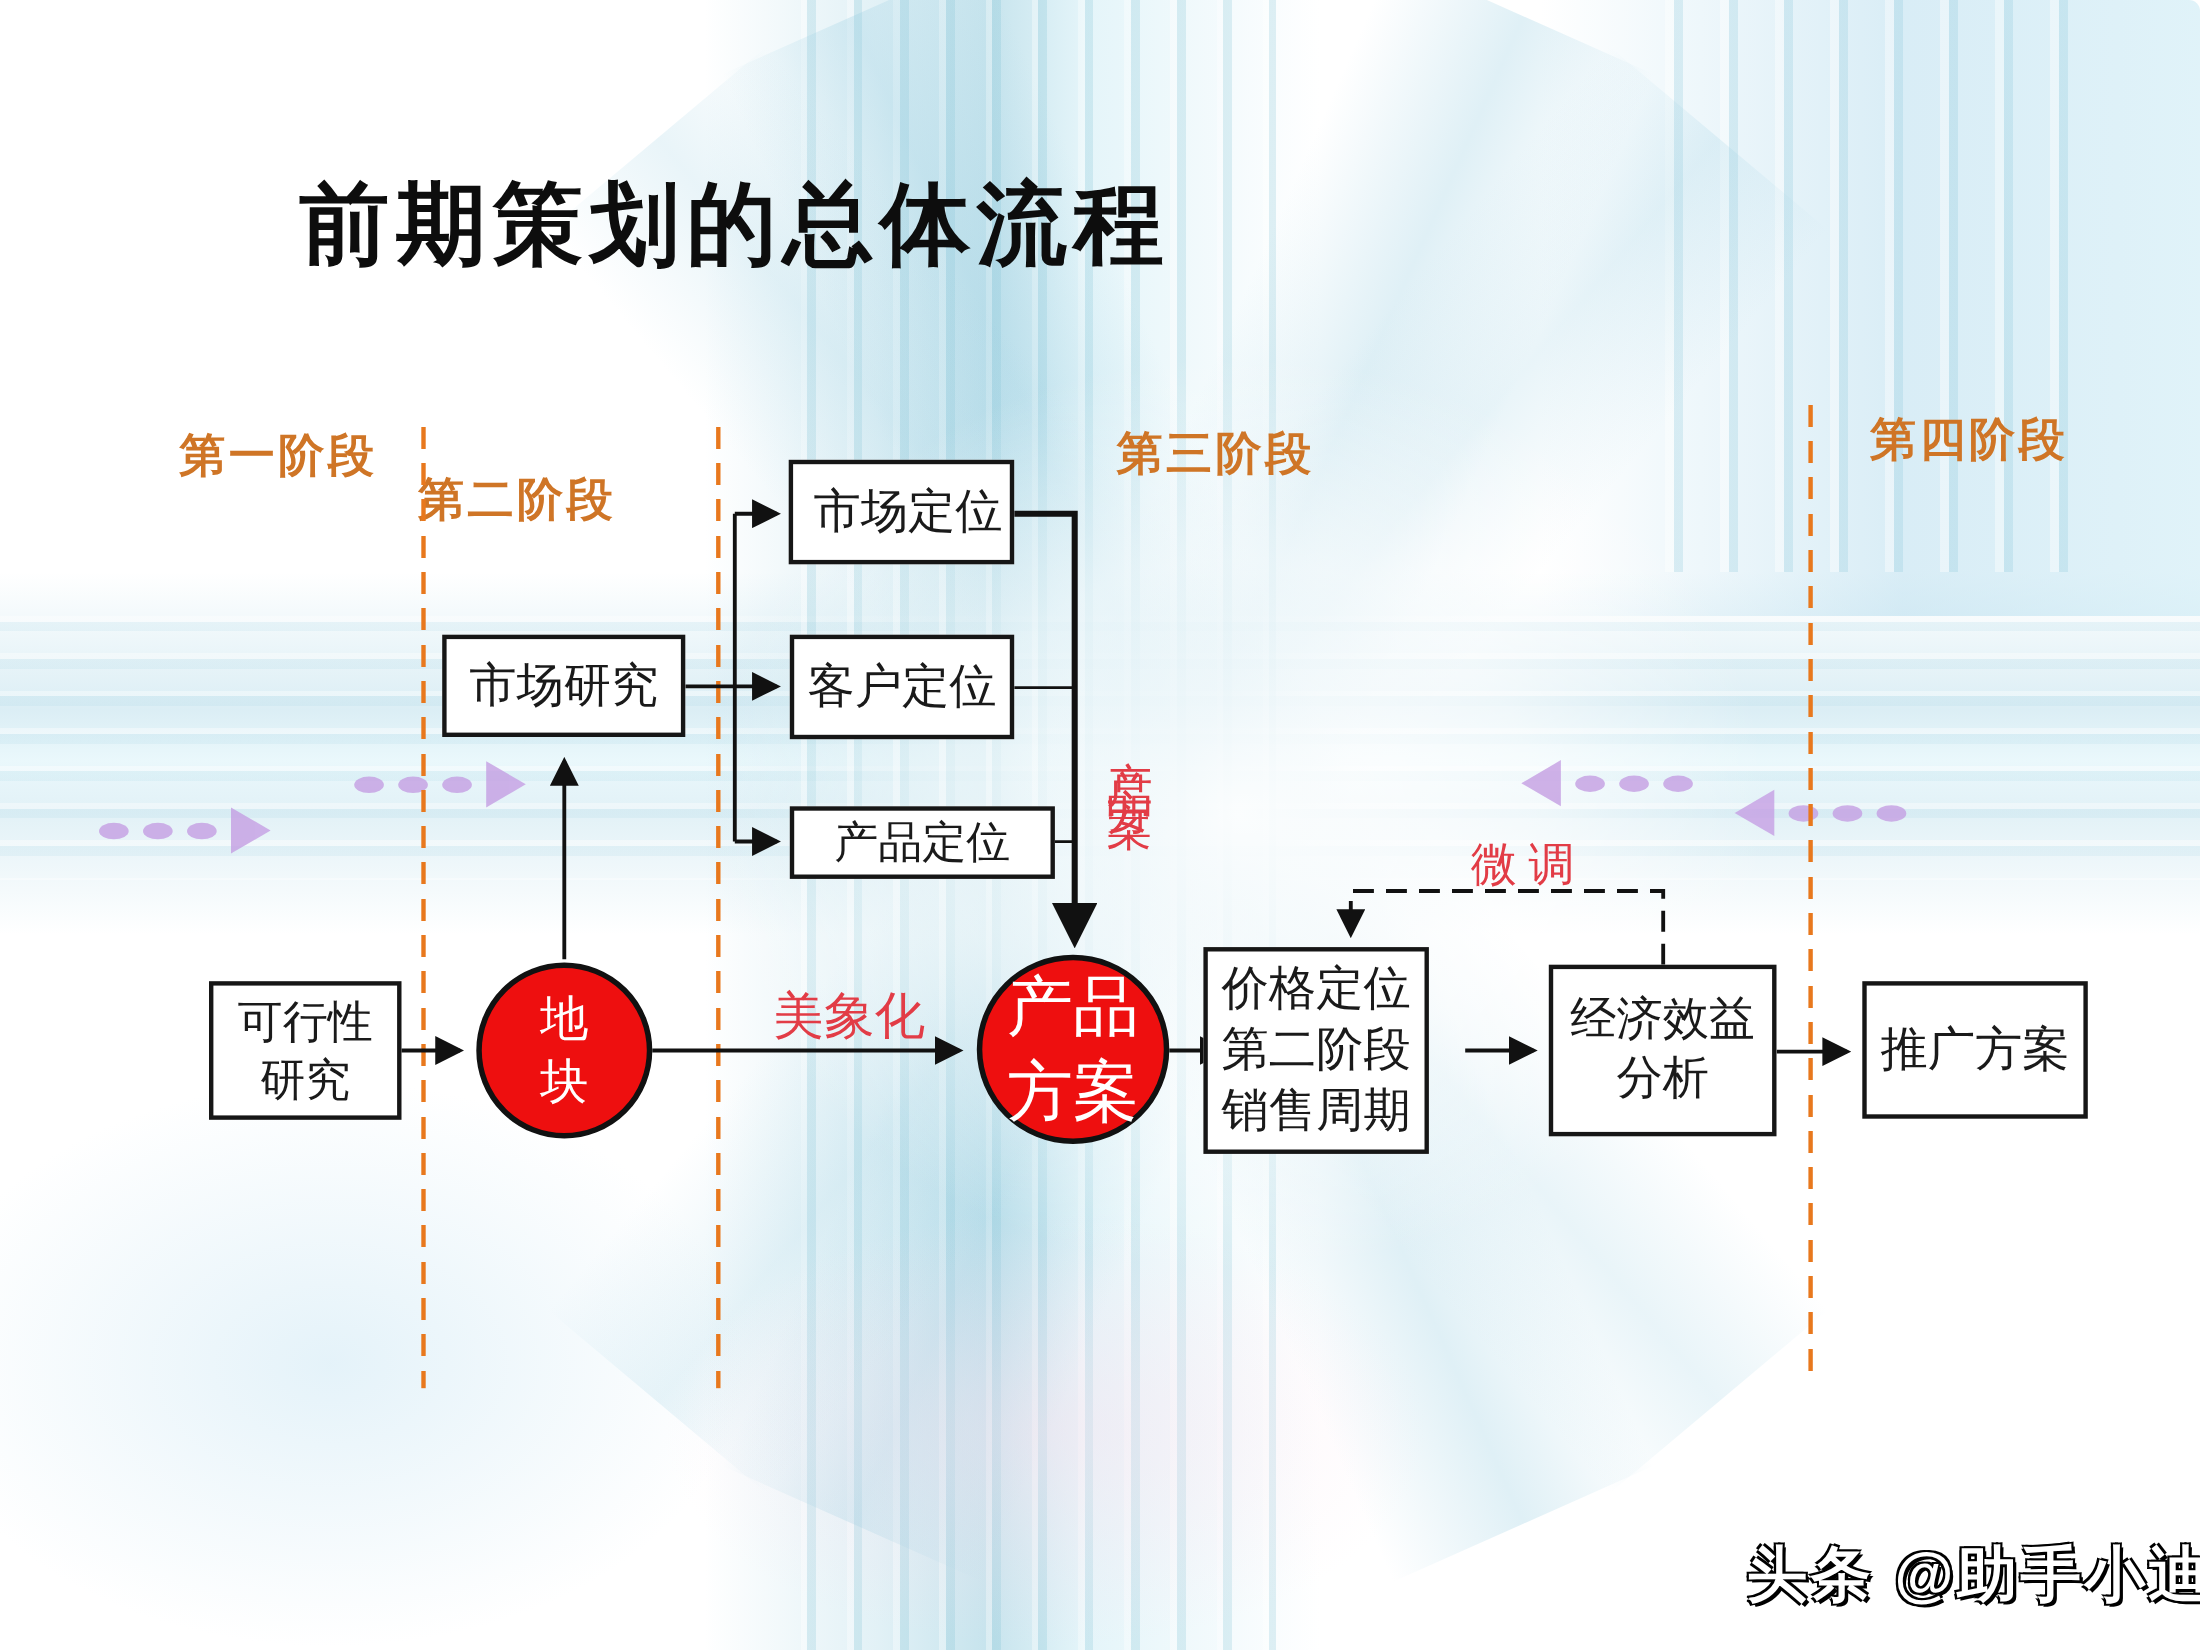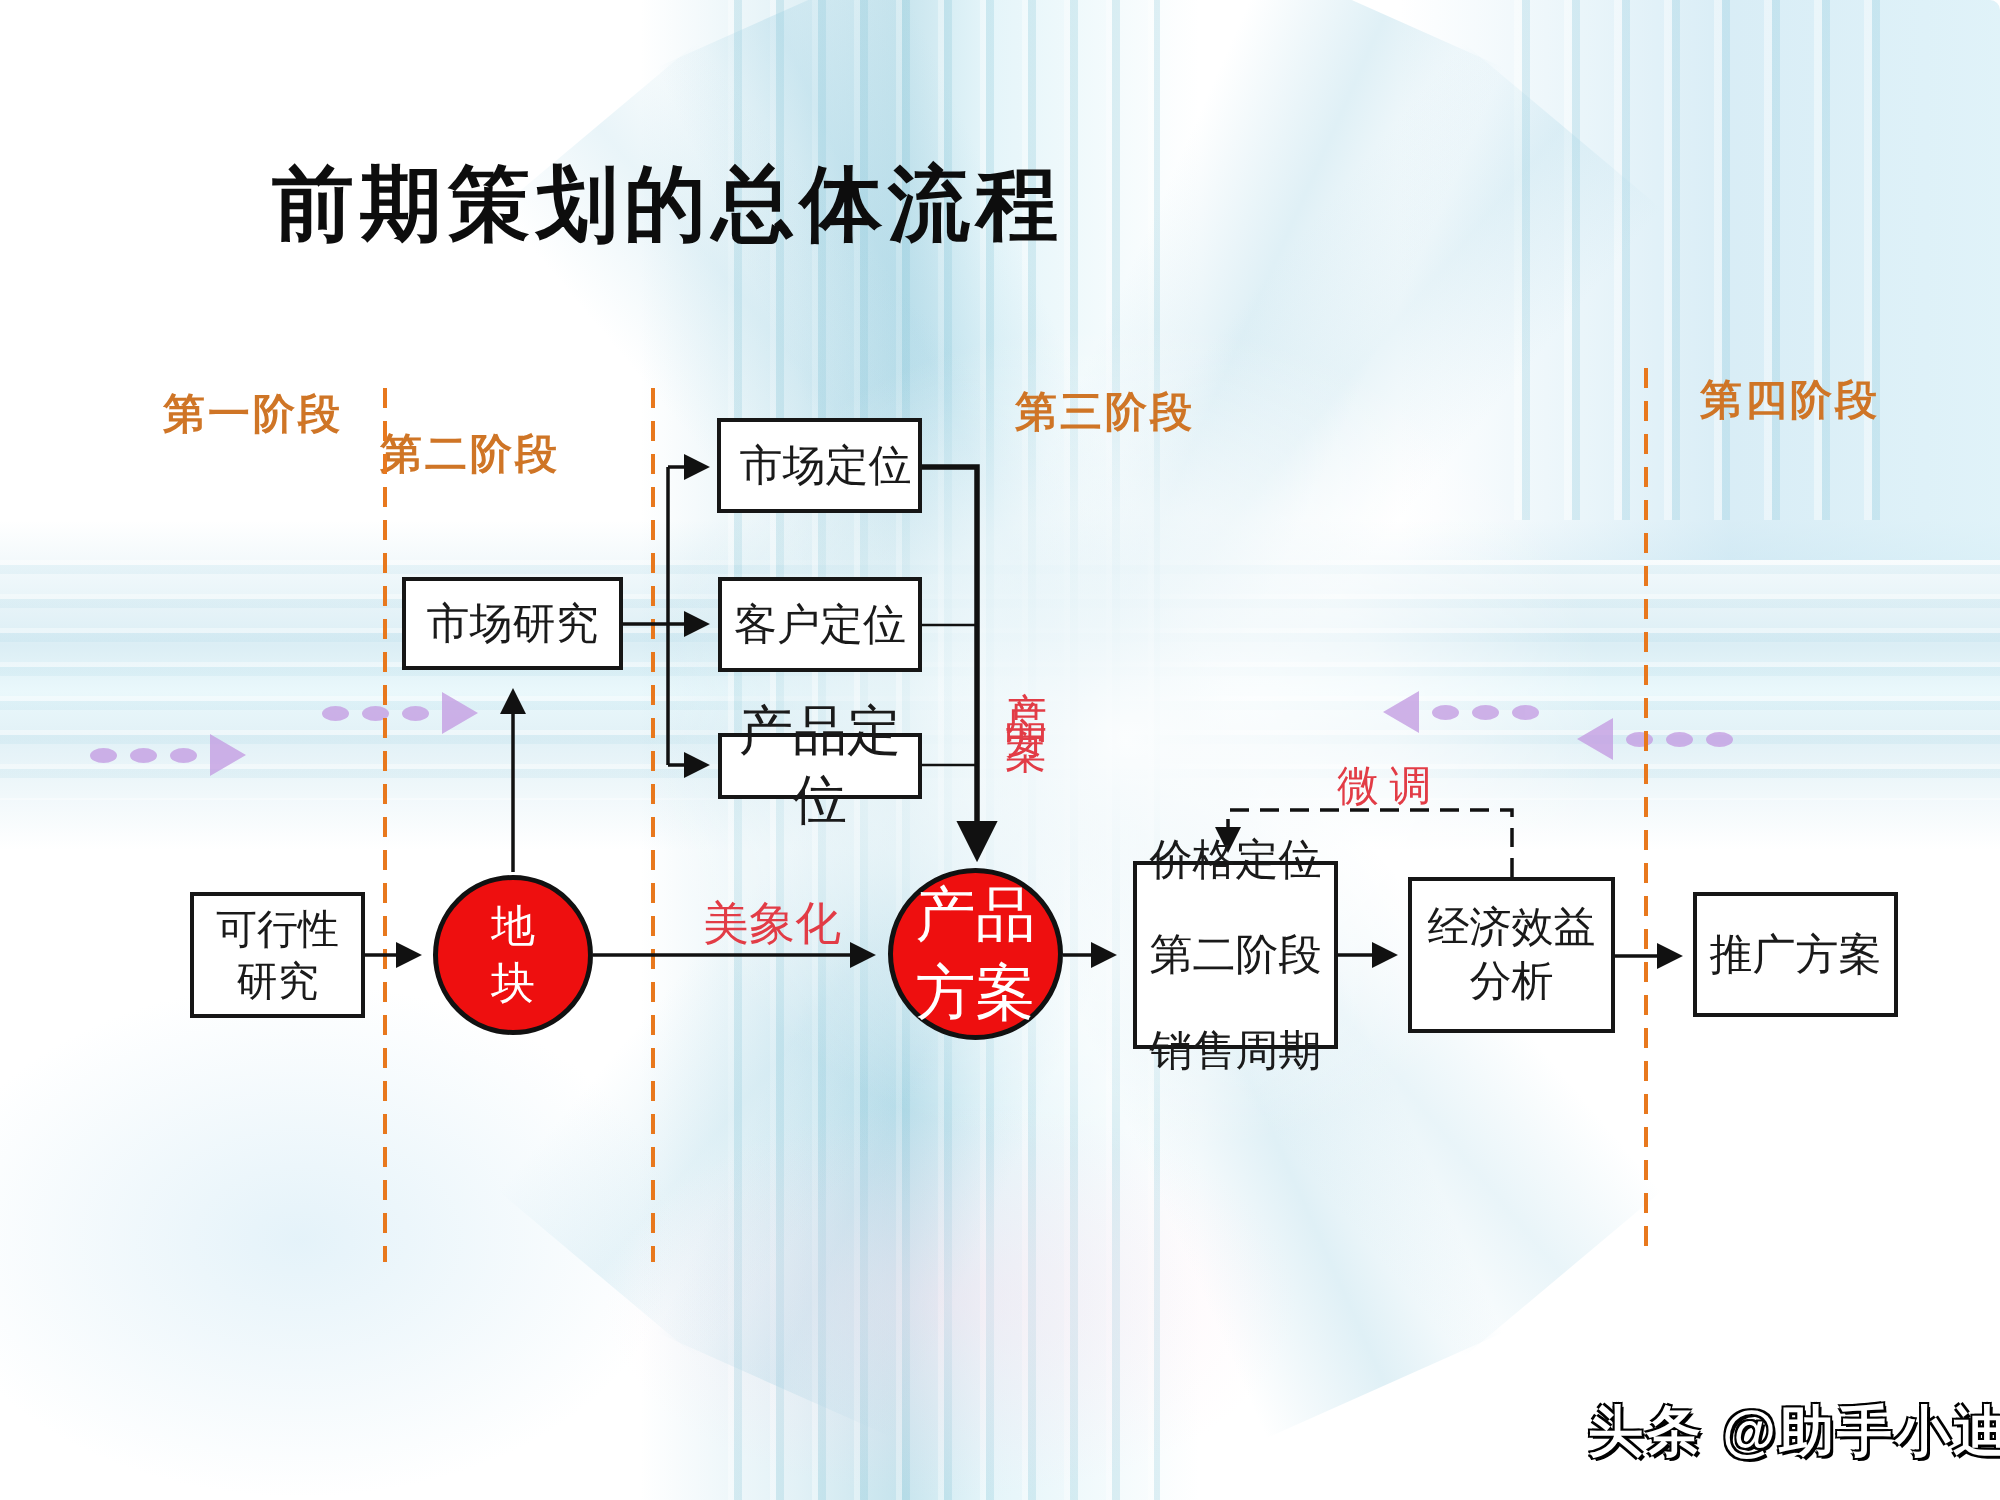--- a/index.html
+++ b/index.html
@@ -146,28 +146,28 @@
 
   <div class="box" style="left:717px;top:418px;width:205px;height:95px;font-size:43px;padding-left:12px;">
     <span>市场定位</span>
   </div>
   <div class="box" style="left:402px;top:577px;width:221px;height:93px;font-size:43px;">
     <span>市场研究</span>
   </div>
   <div class="box" style="left:718px;top:577px;width:204px;height:95px;font-size:43px;">
     <span>客户定位</span>
   </div>
-  <div class="box" style="left:718px;top:733px;width:204px;height:66px;font-size:54px;">
+  <div class="box" style="left:718px;top:733px;width:241px;height:66px;font-size:40px;">
     <span>产品定位</span>
   </div>
   <div class="box" style="left:190px;top:892px;width:175px;height:126px;font-size:41px;">
     <span>可行性</span>
     <span>研究</span>
   </div>
-  <div class="box" style="left:1133px;top:861px;width:205px;height:188px;font-size:43px;gap:40px;">
+  <div class="box" style="left:1094px;top:861px;width:205px;height:188px;font-size:43px;">
     <span>价格定位</span>
     <span>第二阶段</span>
     <span>销售周期</span>
   </div>
   <div class="box" style="left:1408px;top:877px;width:207px;height:156px;font-size:42px;">
     <span>经济效益</span>
     <span>分析</span>
   </div>
   <div class="box" style="left:1693px;top:892px;width:205px;height:125px;font-size:43px;">
     <span>推广方案</span>

